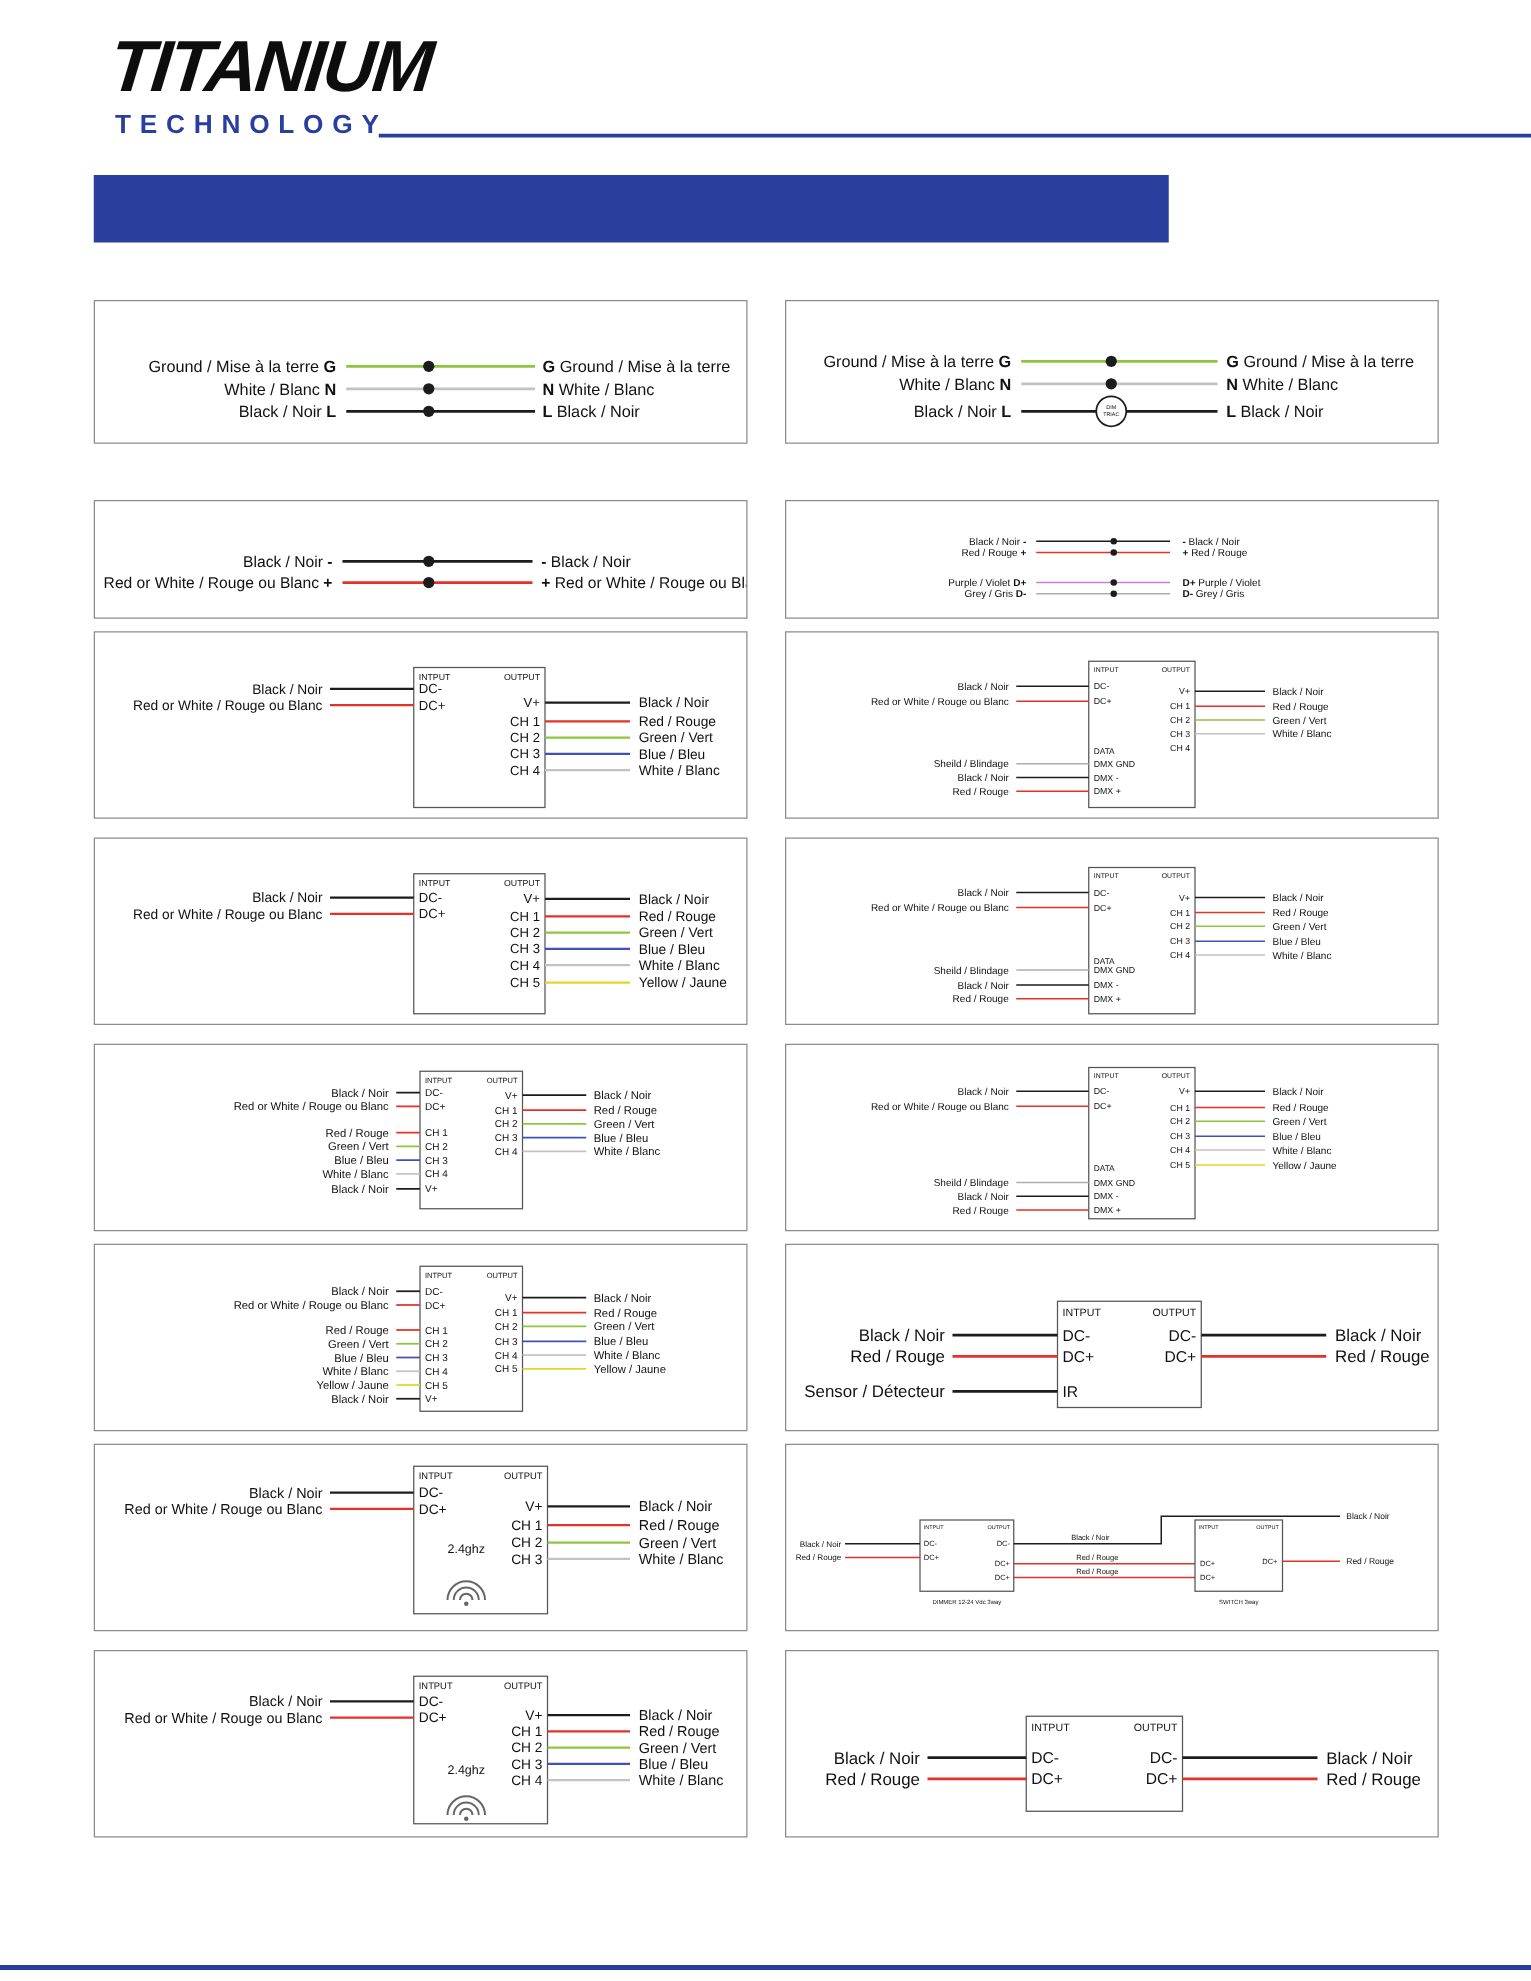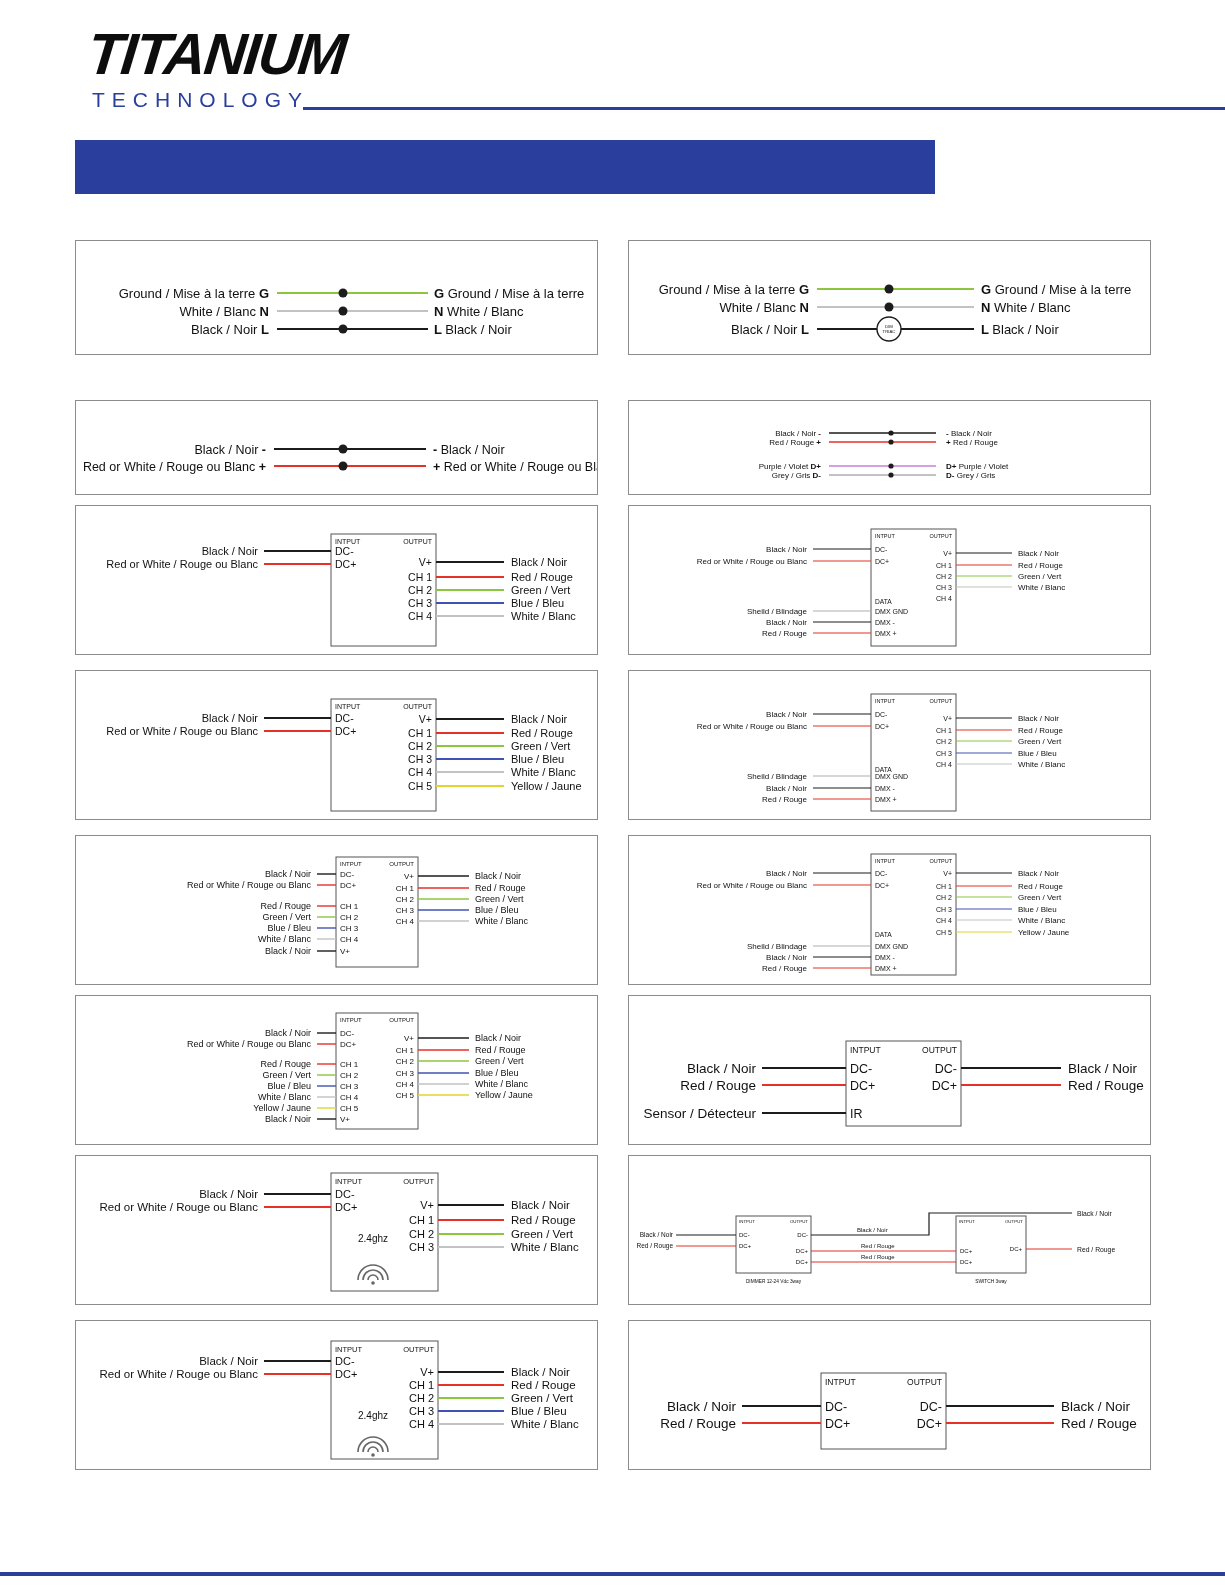--- a/index.html
+++ b/index.html
@@ -4,21 +4,21 @@
 <style>
   :root{ --accent:#2a3f9d; }
   *{margin:0;padding:0;box-sizing:border-box}
   html,body{background:#ffffff}
   body{width:1225px;height:1585px;position:relative;overflow:hidden;
        font-family:"Liberation Sans",sans-serif;color:#111}
   .page{position:absolute;left:0;top:0;width:1225px;height:1585px;background:#fff}
   .logo-title{position:absolute;left:88px;top:20px;font-size:58px;font-weight:800;
       font-style:italic;letter-spacing:-2px;color:#0d0d0d;transform:skewX(-6deg)}
   .logo-sub{position:absolute;left:92px;top:88px;font-size:21px;letter-spacing:7px;
-      color:var(--accent);font-weight:400}
+      color:var(--accent);font-weight:700}
   .logo-rule{position:absolute;left:303px;top:107px;width:922px;height:3px;background:var(--accent)}
   .banner{position:absolute;left:75px;top:140px;width:860px;height:54px;background:var(--accent)}
   .footer-rule{position:absolute;left:0;top:1572px;width:1225px;height:4px;background:var(--accent)}
   .panel{position:absolute;border:1px solid #8c8c8c;background:#fff}
   .panel svg{display:block}
   svg text{font-family:"Liberation Sans",sans-serif;fill:#111}
 </style>
 </head>
 <body>
 

